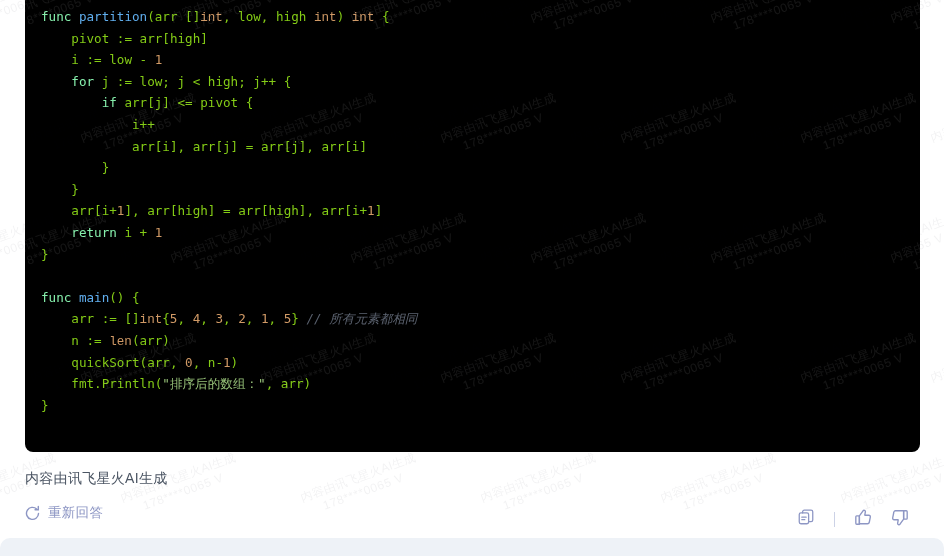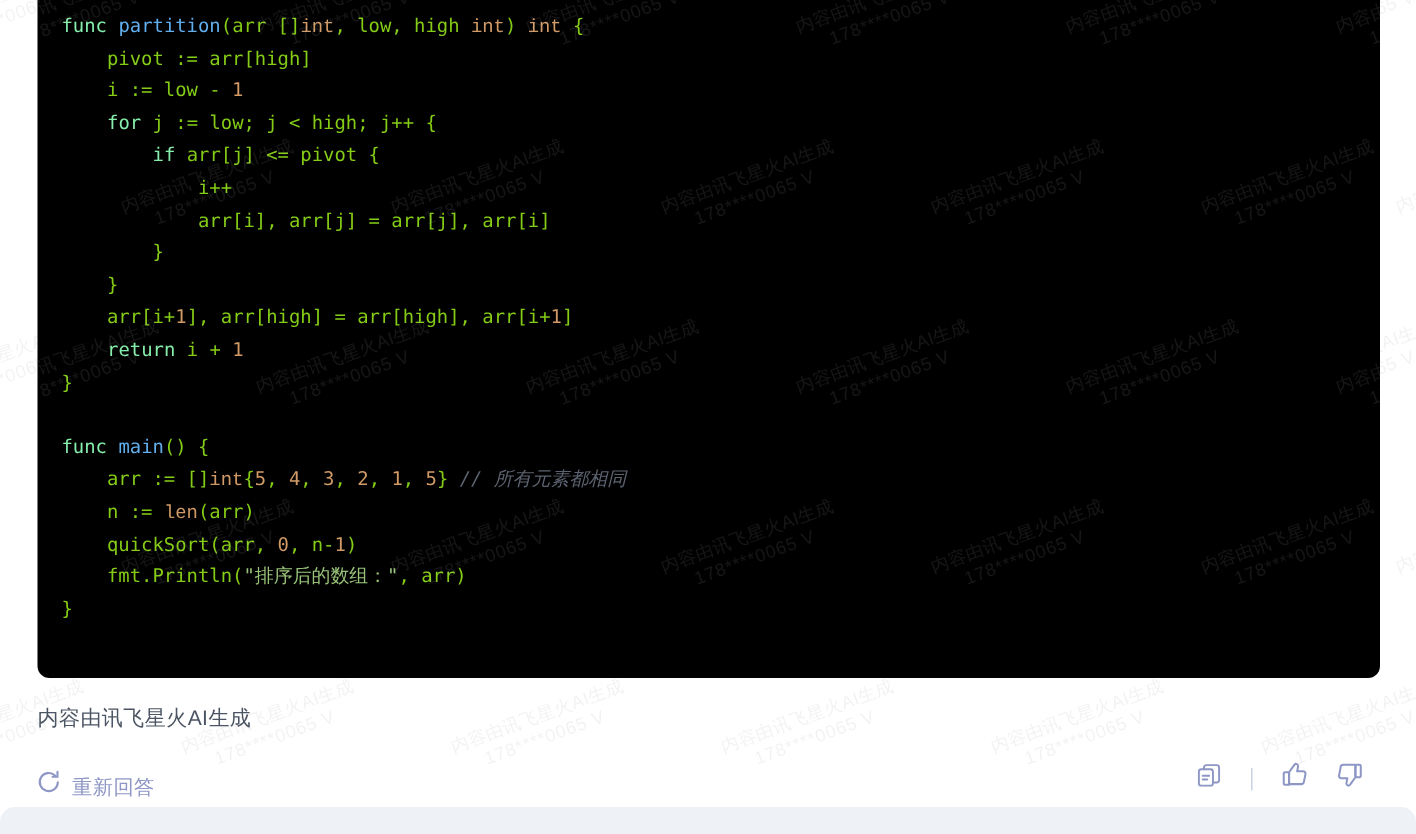--- a/index.html
+++ b/index.html
@@ -96,21 +96,21 @@
     top: 504px;
     height: 34px;
     z-index: 30;
   }
 
   .regen {
     position: absolute;
     left: 24px;
     top: 0;
     display: flex;
-    align-items: flex-end;
+    align-items: flex-start;
     gap: 7px;
     height: 30px;
     cursor: pointer;
     user-select: none;
   }
   .regen .label {
     font-size: 13.5px;
     color: #8d96c4;
     letter-spacing: .3px;
   }

